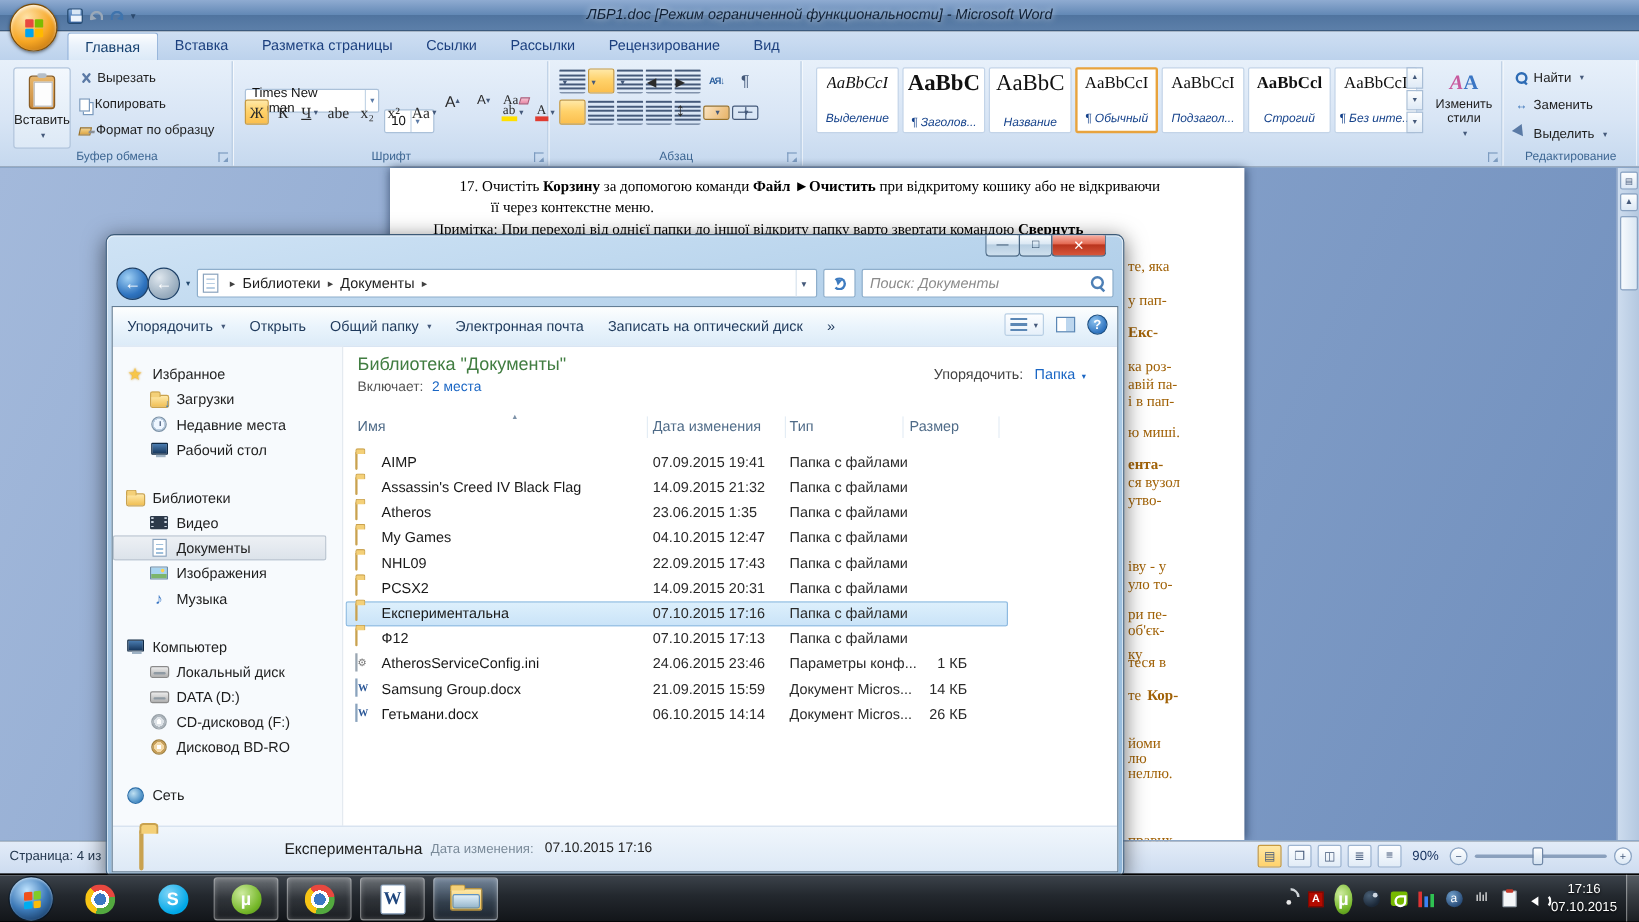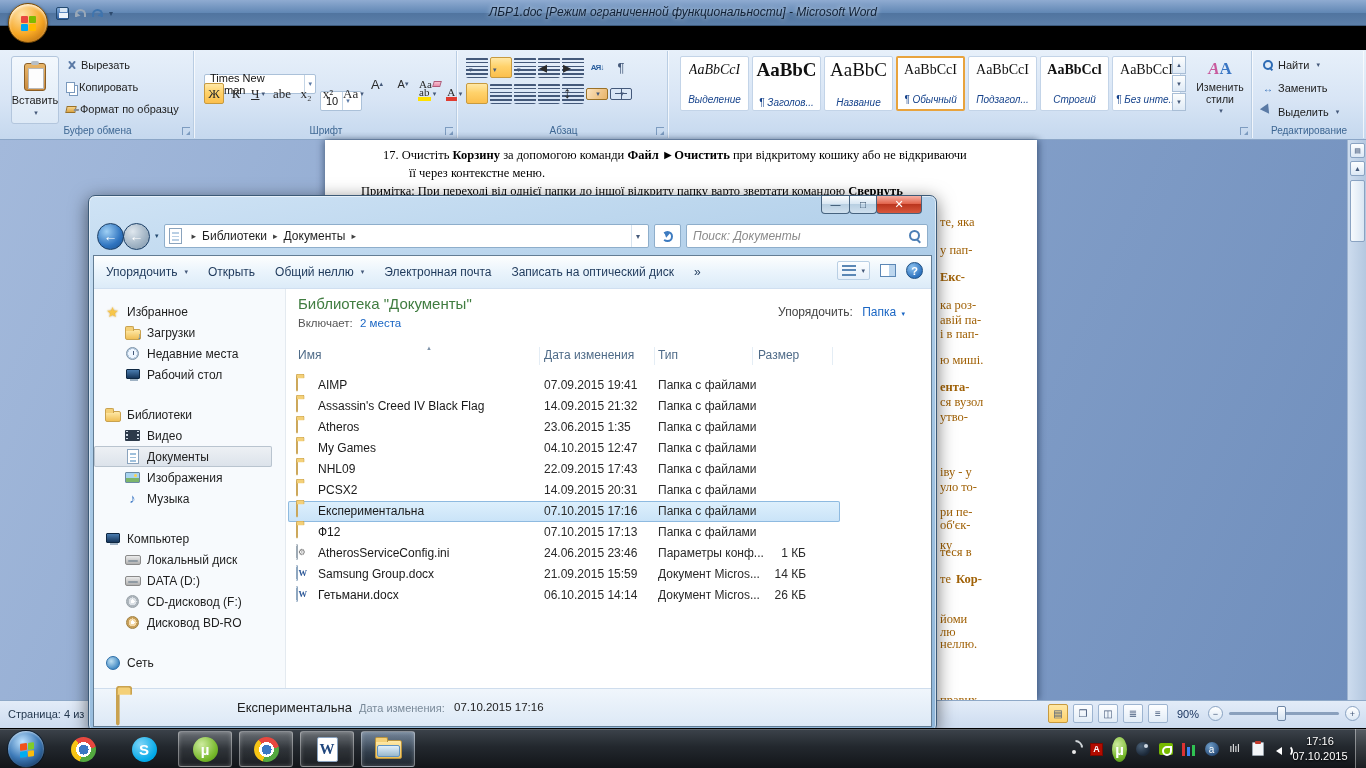--- a/index.html
+++ b/index.html
@@ -171,21 +171,21 @@
     align-items:center;padding:0 4px;font-size:12px;color:#1e1e1e;}
   .crumb-pageic{width:13px;height:16px;background:#fff;border:1px solid #8aa3bd;margin-right:4px;position:relative;}
   .crumb-pageic::before{content:"";position:absolute;left:2px;top:3px;right:2px;height:9px;
     background:repeating-linear-gradient(to bottom,#b9cfe4 0 1.5px,transparent 1.5px 3.5px);}
   .crumb-sep{font-size:9px;color:#404040;padding:0 6px;}
   #x-crumb .dd-end{margin-left:auto;font-size:8px;color:#44597a;padding:0 4px;border-left:1px solid #d7e3ee;height:100%;display:flex;align-items:center;}
   #x-refresh{width:27px;height:24px;background:#fff;border:1px solid #8eaecb;border-radius:2px;display:flex;
     align-items:center;justify-content:center;}
   .refresh-ic{width:11px;height:11px;border:2px solid #3d7bc0;border-left-color:transparent;border-radius:50%;position:relative;}
   .refresh-ic::after{content:"";position:absolute;left:-3px;top:-3px;border:3px solid transparent;border-right:5px solid #3d7bc0;transform:rotate(40deg);}
-  #x-search{width:242px;height:24px;background:#fff;border:1px solid #8eaecb;border-radius:2px;display:flex;
+  #x-search{width:210px;height:24px;background:#fff;border:1px solid #8eaecb;border-radius:2px;display:flex;
     align-items:center;padding:0 6px;}
   #x-search .ph{flex:1;font-size:12px;font-style:italic;color:#8a8a8a;}
   .mag-blue{position:relative;width:12px;height:12px;}
   .mag-blue::before{content:"";position:absolute;left:0;top:0;width:7px;height:7px;border:2px solid #4d7fb5;border-radius:50%;}
   .mag-blue::after{content:"";position:absolute;right:0;bottom:0;width:5px;height:2px;background:#4d7fb5;transform:rotate(45deg);}
 
   #x-content{position:absolute;left:4px;right:4px;top:59px;bottom:4px;background:#fff;border:1px solid #637d94;overflow:hidden;}
   #x-toolbar{position:absolute;left:0;right:0;top:0;height:33px;
     background:linear-gradient(#fdfefe,#eaf4fc 50%,#dcebf8);border-bottom:1px solid #d0dff0;
     display:flex;align-items:center;font-size:12px;color:#1e395b;}
@@ -353,20 +353,30 @@
           <i></i>
         </span>
     </div>
     <div id="w-qat">
       <span class="qat-save"></span>
       <span class="qat-arc gray"></span>
       <span class="qat-arc blue"></span>
       <span class="qat-dd">▾</span>
     </div>
 
+    <div id="w-tabs">
+
+    <div class="w-tab active">Главная</div>
+        <div class="w-tab">Вставка</div>
+        <div class="w-tab">Разметка страницы</div>
+        <div class="w-tab">Ссылки</div>
+        <div class="w-tab">Рассылки</div>
+        <div class="w-tab">Рецензирование</div>
+        <div class="w-tab">Вид</div>
+      </div>
 
     <div id="w-ribbon">
 
       <div class="rg" id="g-clip">
         <div id="paste-btn">
           <span class="clipboard-ic"></span>
           <span class="lbl">Вставить</span>
           <span class="arr">▾</span>
         </div>
         <div class="clip-row" style="top:8px;">
@@ -673,21 +683,21 @@
             <span style="display:flex;">
             <span class="tb-item">
 
               <span>Открыть</span>
 
             </span>
           </span>
             <span style="display:flex;">
             <span class="tb-item">
 
-              <span>Общий неллю</span>
+              <span>Общий папку</span>
               <span class="arr show" style="display: inline;">▾</span>
             </span>
           </span>
             <span style="display:flex;">
             <span class="tb-item">
 
               <span>Электронная почта</span>
 
             </span>
           </span>

